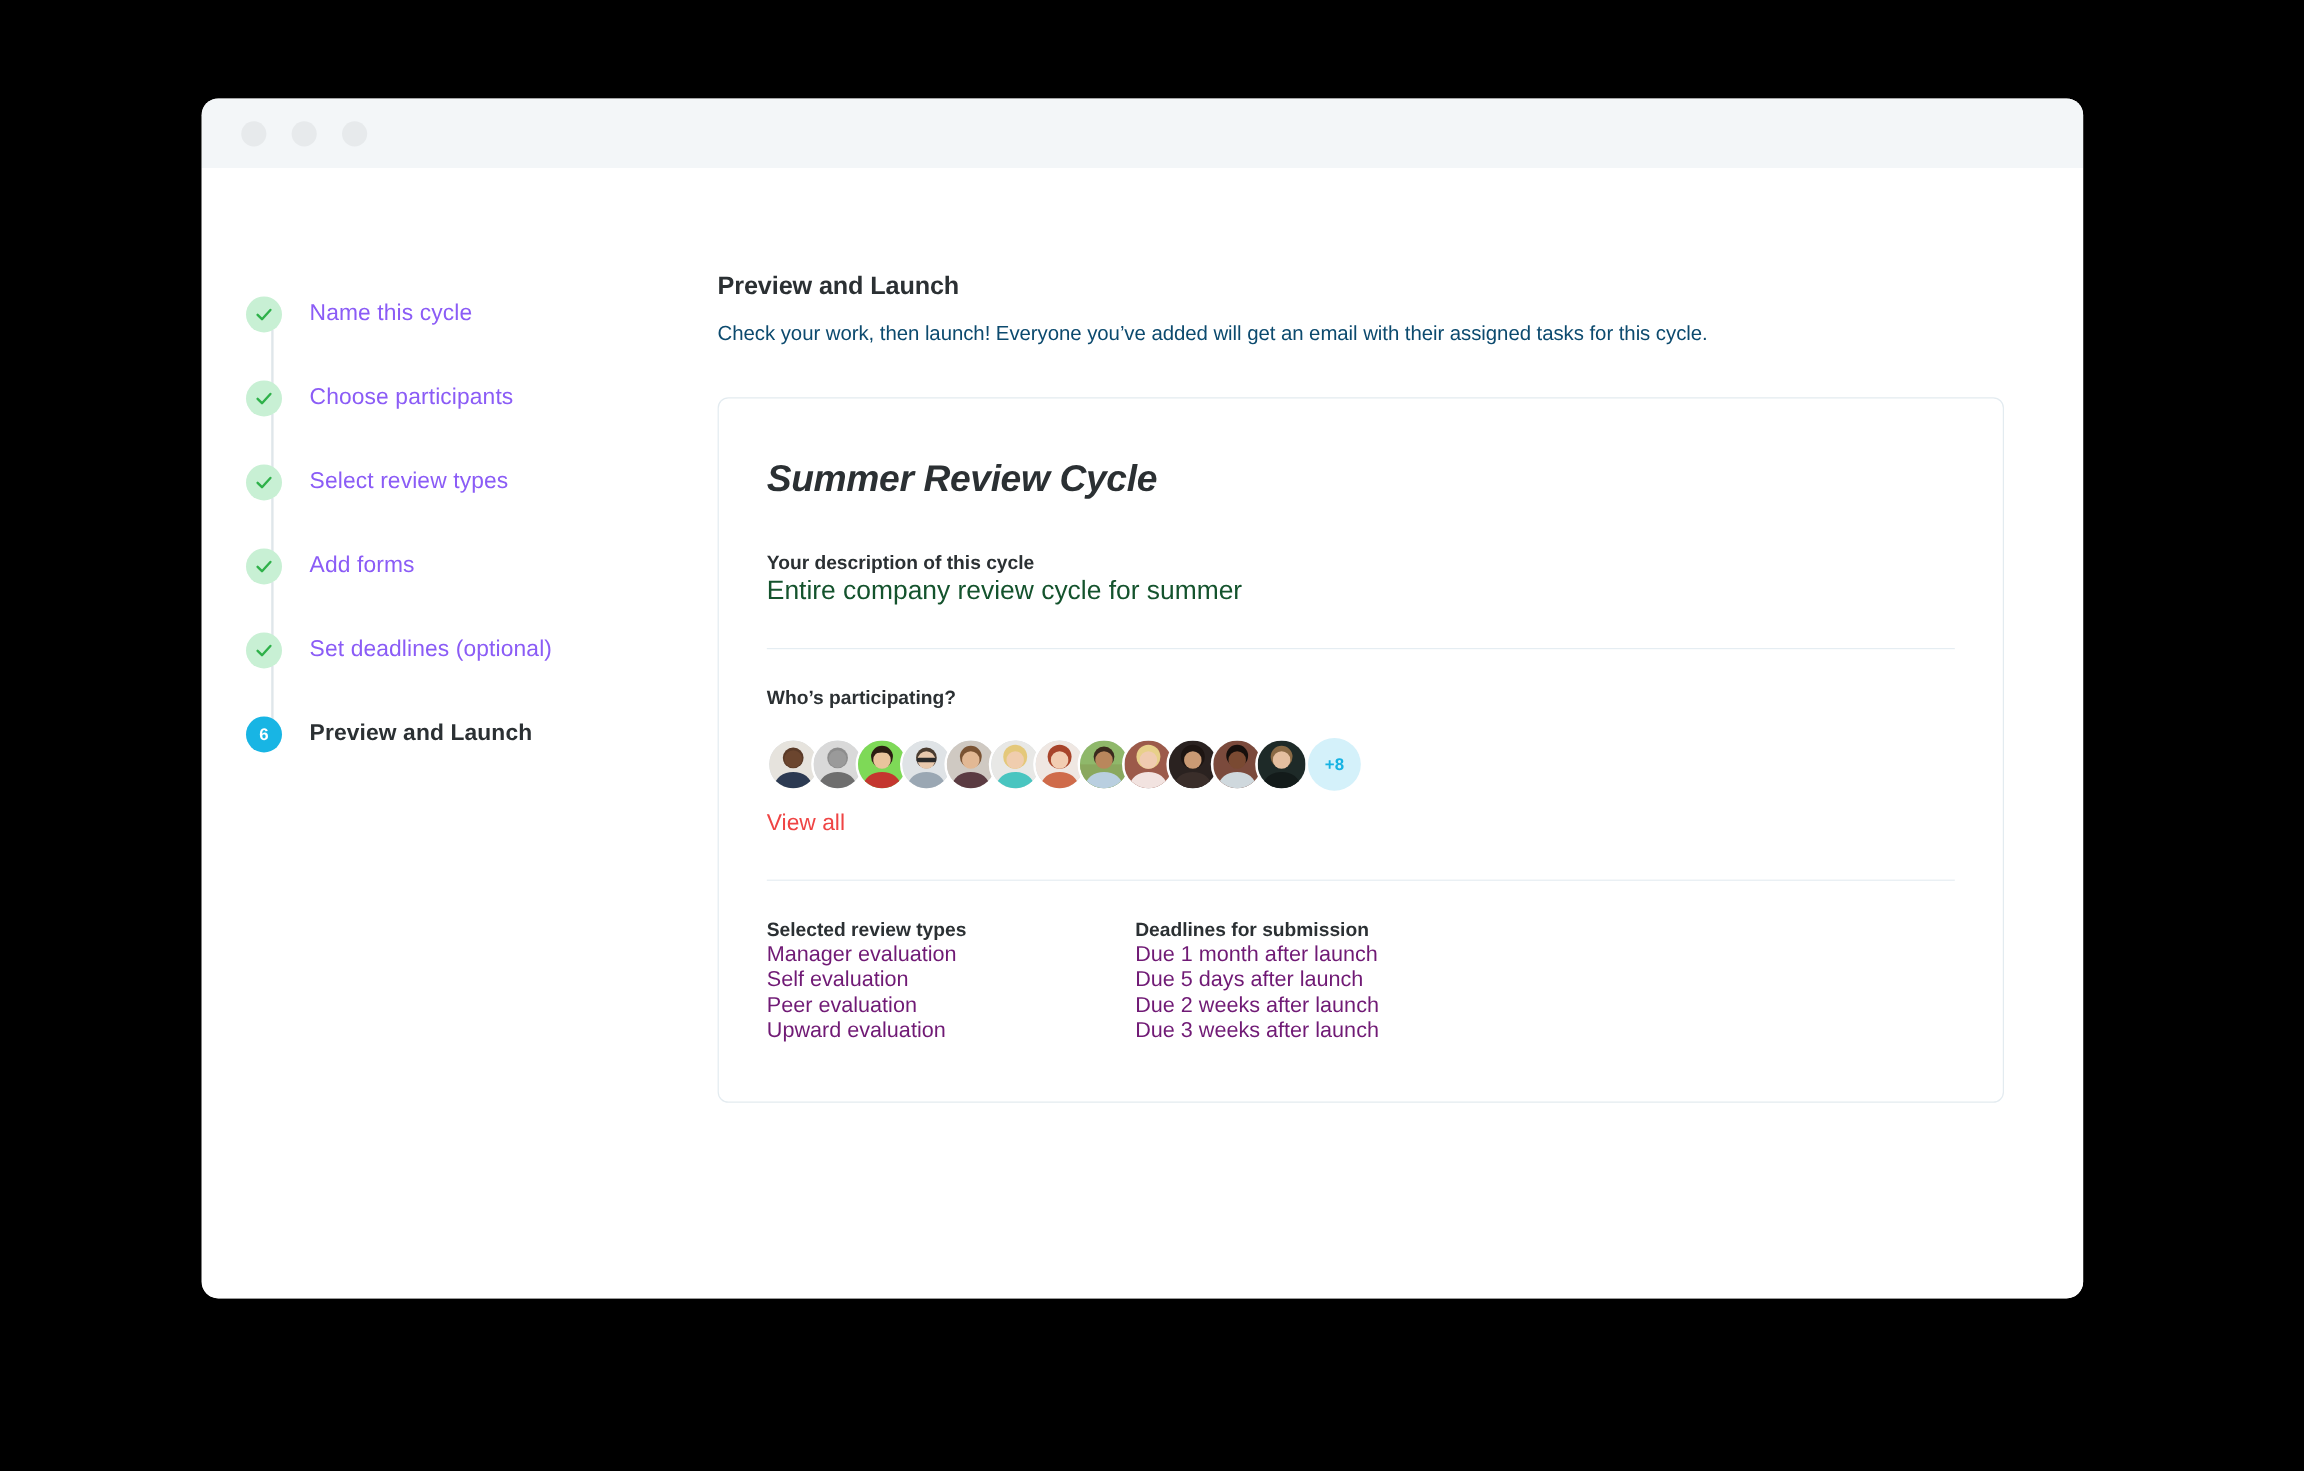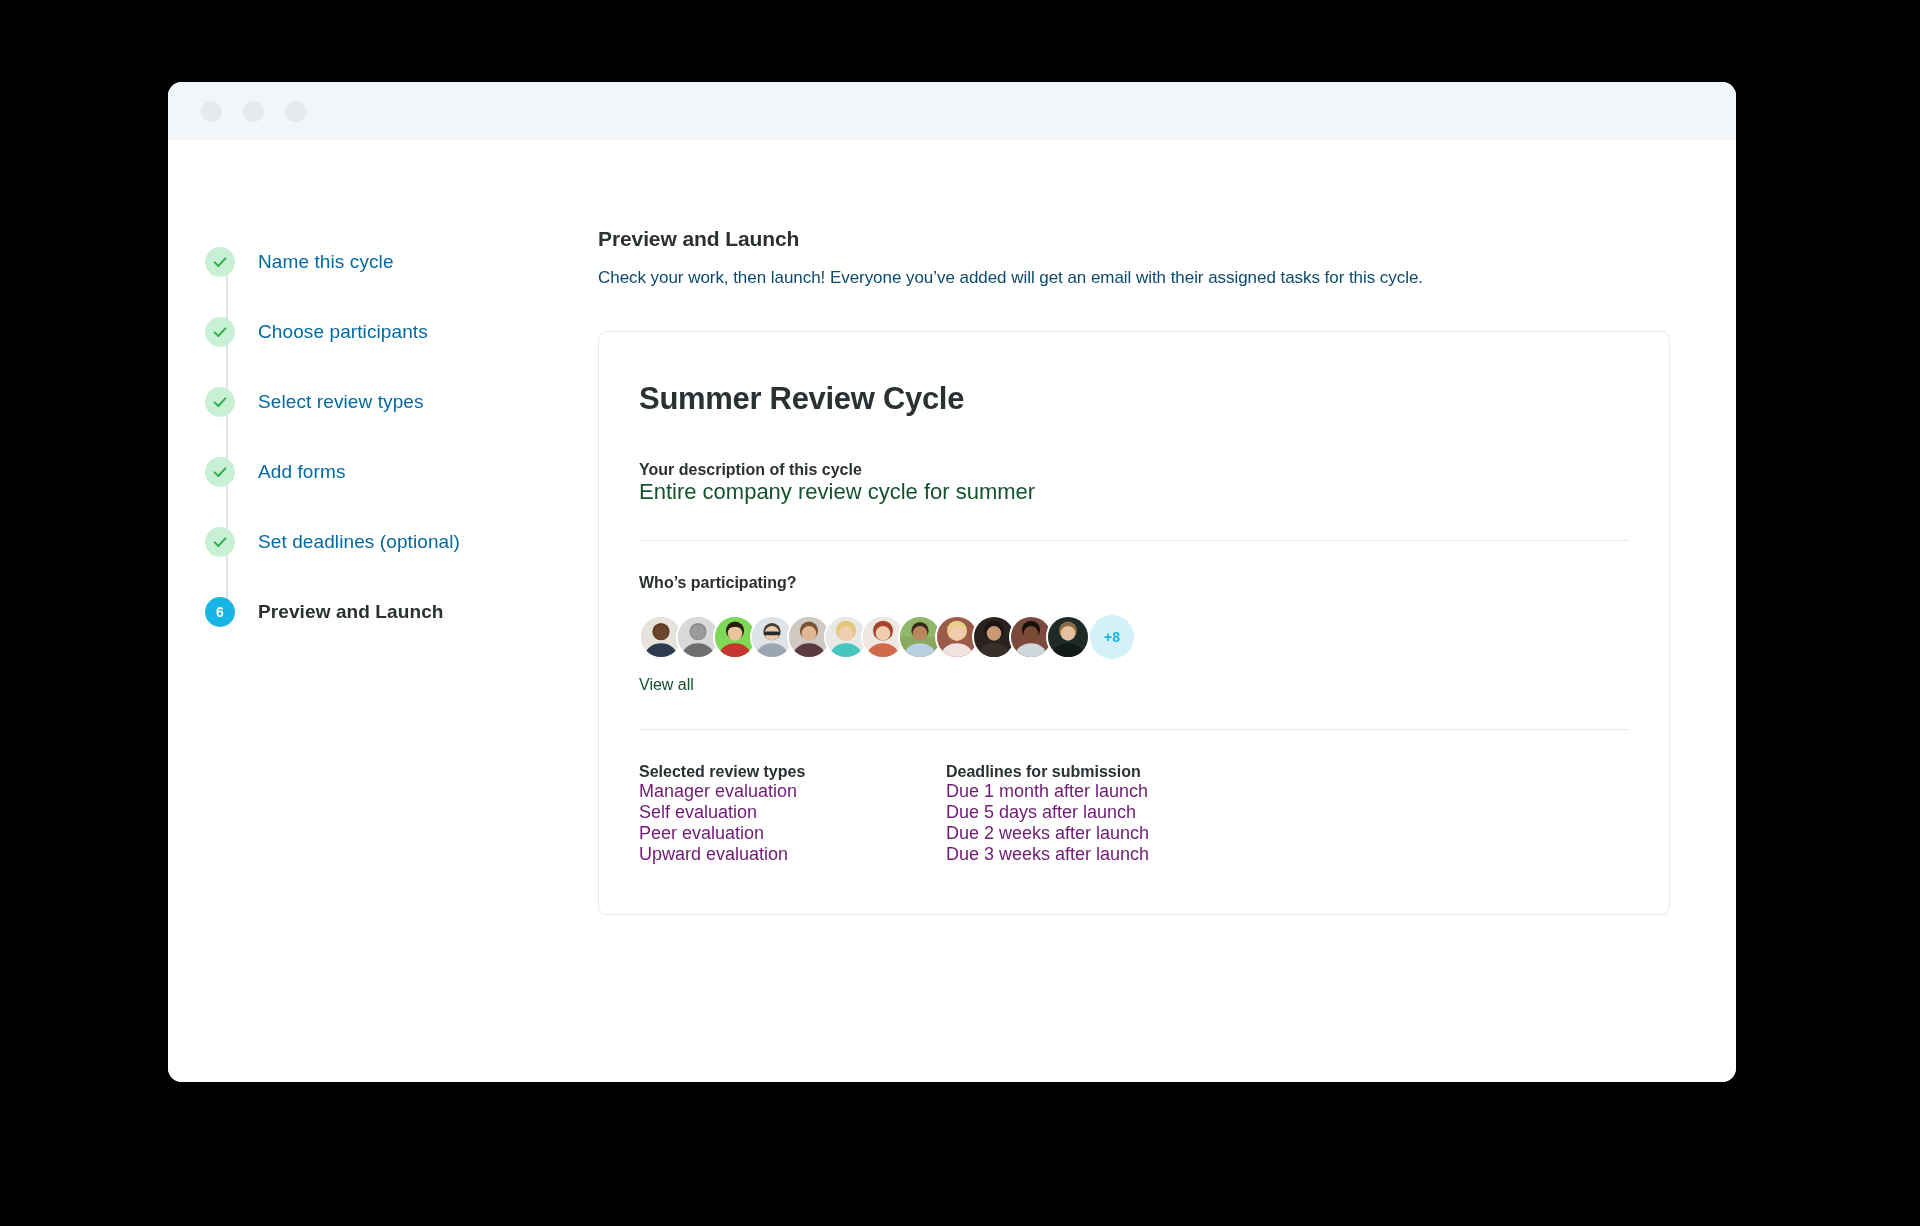--- a/index.html
+++ b/index.html
@@ -81,21 +81,21 @@
   .badge.done {
     background: #c8f0d4;
   }
   .badge.done svg { display: block; }
   .badge.current {
     background: #18b5e4;
     color: #ffffff;
   }
   .step-label {
     font-size: 19px;
-    color: #0369a1;
+    color: #8b5cf6;
     letter-spacing: 0.1px;
   }
   .step.current .step-label {
     color: #2b3033;
     font-weight: 700;
   }
 
   
   .main {
     flex: 1;
@@ -119,20 +119,21 @@
     border: 1px solid #e3ebf0;
     border-radius: 9px;
     background: #ffffff;
     padding: 49px 40px 49px 40px;
   }
   .card-title {
     font-size: 31px;
     font-weight: 700;
     color: #2b3033;
     letter-spacing: -0.3px;
+    font-style: italic;
   }
 
   .section-label {
     font-size: 16px;
     font-weight: 700;
     color: #2b3033;
   }
   .section-value {
     margin-top: 0;
     font-size: 22px;
@@ -174,22 +175,22 @@
     font-weight: 700;
     display: flex;
     align-items: center;
     justify-content: center;
     margin-left: 7px;
     flex: 0 0 auto;
   }
   .viewall {
     display: inline-block;
     margin-top: 17px;
-    font-size: 16px;
-    color: #14532d;
+    font-size: 19px;
+    color: #ef4444;
     text-decoration: none;
     cursor: pointer;
   }
 
   .columns {
     margin-top: 33px;
     display: flex;
   }
   .col { flex: 1; }
   .col:nth-child(1) { flex: 0 0 307px; }

